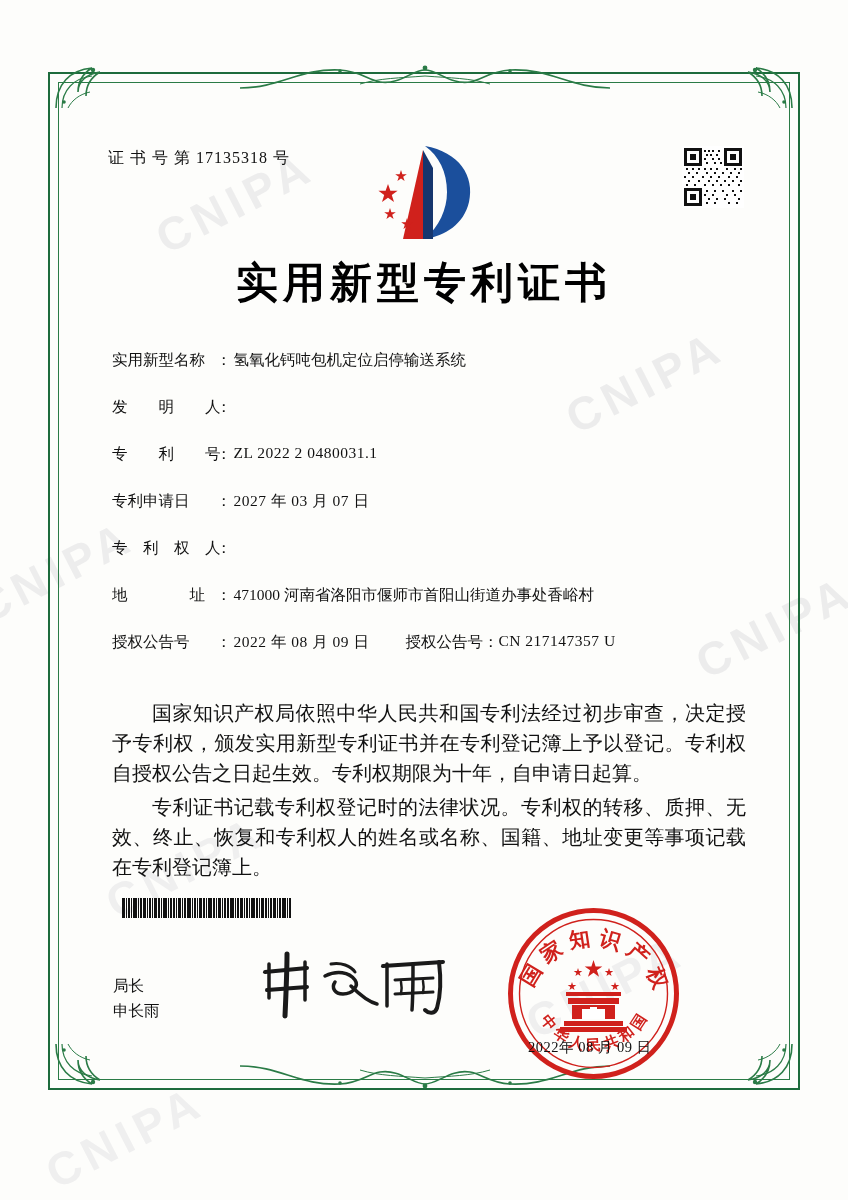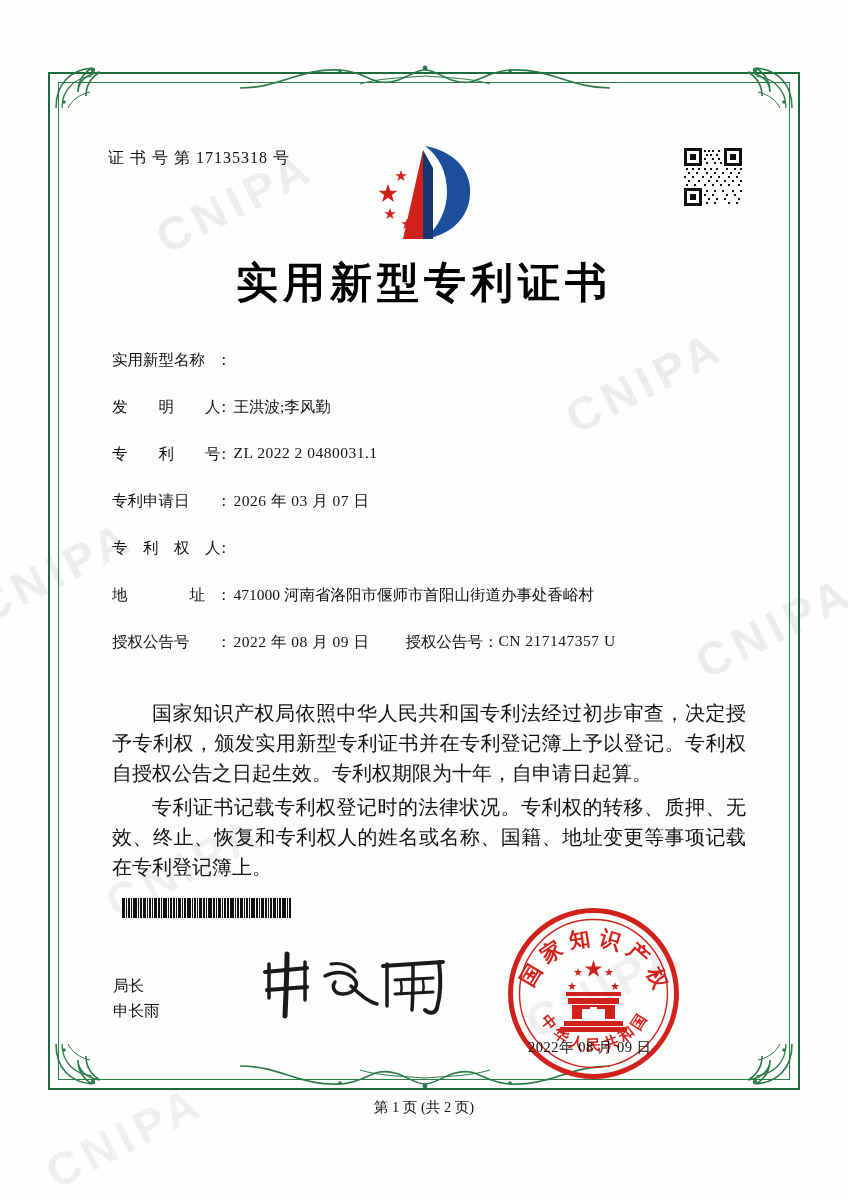--- a/index.html
+++ b/index.html
@@ -401,38 +401,38 @@
     </svg>
   </div>
 
   <div class="doc-title">实用新型专利证书</div>
 
   <div class="fields">
 
     <div class="field-row">
       <span class="field-label">实用新型名称</span>
       <span class="field-colon">：</span>
+      <span class="field-value">氢氧化钙吨包机定位启停输送系统</span>
     </div>
 
     <div class="field-row">
       <span class="field-label">发　　明　　人</span>
       <span class="field-colon">：</span>
-      <span class="field-value">王洪波;李风勤</span>
     </div>
 
     <div class="field-row">
       <span class="field-label">专　　利　　号</span>
       <span class="field-colon">：</span>
       <span class="field-value mono-num">ZL 2022 2 0480031.1</span>
     </div>
 
     <div class="field-row">
       <span class="field-label">专利申请日</span>
       <span class="field-colon">：</span>
-      <span class="field-value mono-num">2026 年 03 月 07 日</span>
+      <span class="field-value mono-num">2027 年 03 月 07 日</span>
     </div>
 
     <div class="field-row">
       <span class="field-label">专　利　权　人</span>
       <span class="field-colon">：</span>
     </div>
 
     <div class="field-row">
       <span class="field-label">地　　　　址</span>
       <span class="field-colon">：</span>
@@ -573,15 +573,14 @@
         <rect x="54" y="121" width="67" height="5"></rect>
         <rect x="76" y="103" width="8" height="10" fill="#fff"></rect>
         <rect x="91" y="103" width="8" height="10" fill="#fff"></rect>
         <rect x="84" y="101" width="7" height="12" fill="#fff"></rect>
         <rect x="60" y="86" width="55" height="4"></rect>
       </g>
     </svg>
   </div>
   <div class="seal-date">2022年 08 月 09 日</div>
 
-  <div class="page-no">第 1 页 (共 2 页)</div>
 
 </div>
 
 </body></html>

